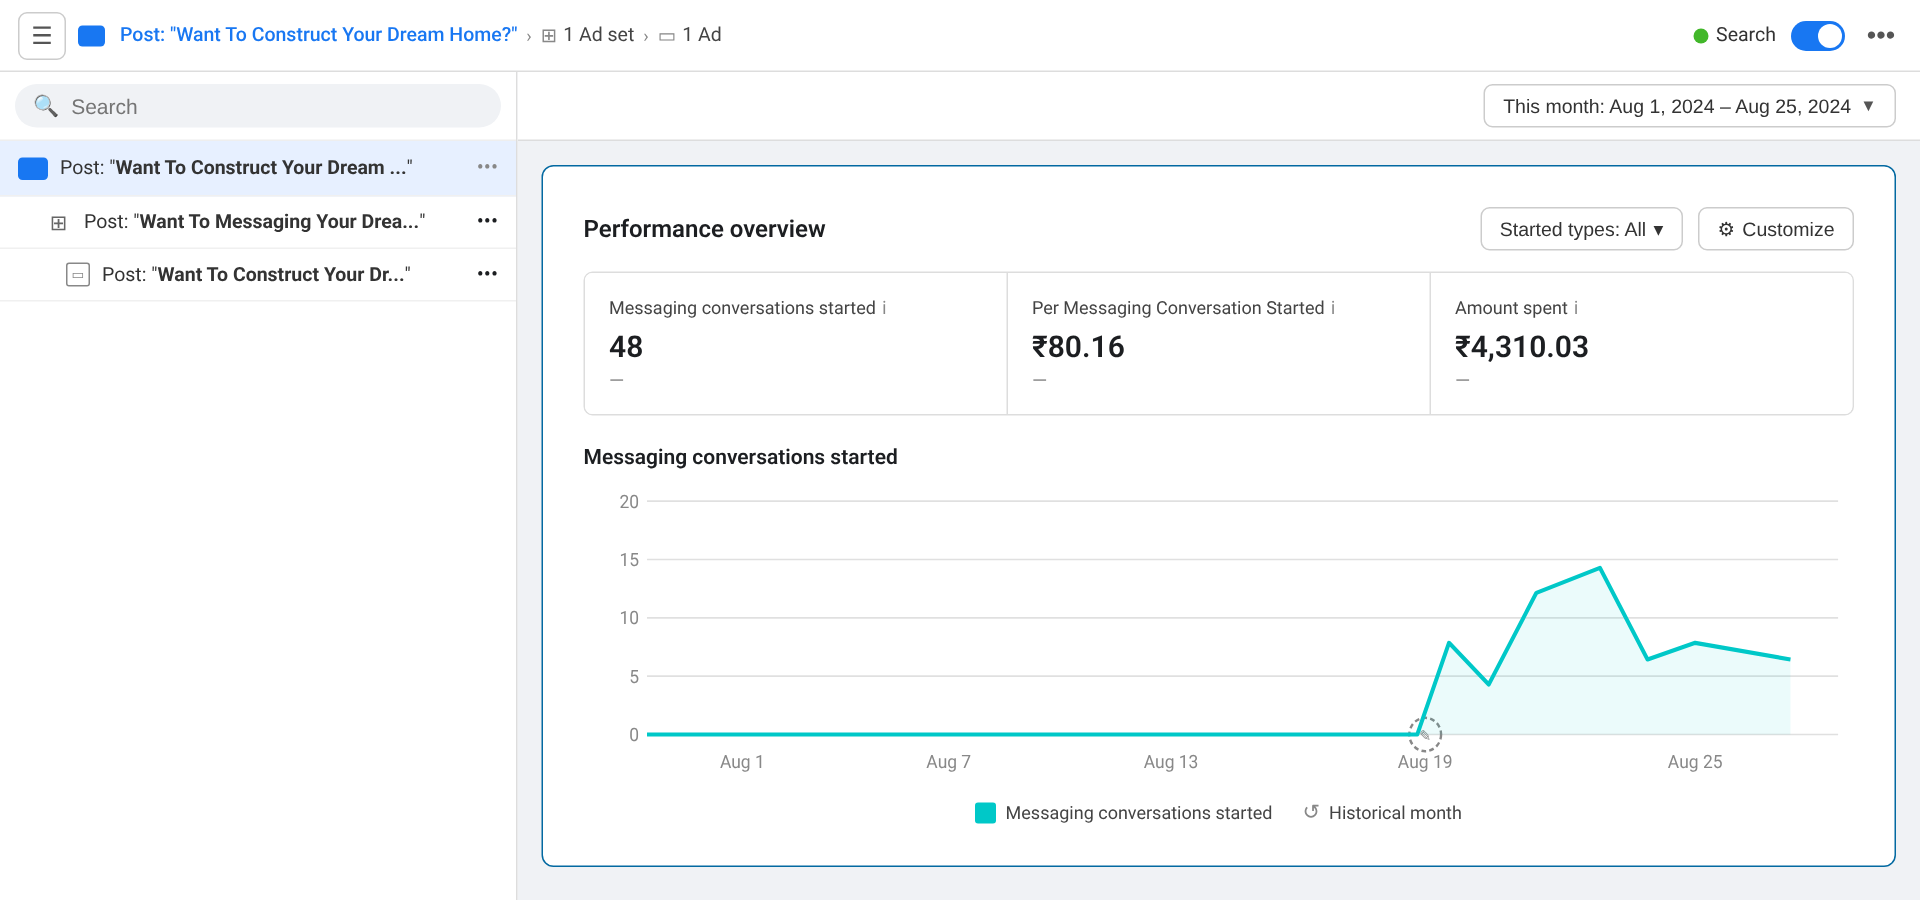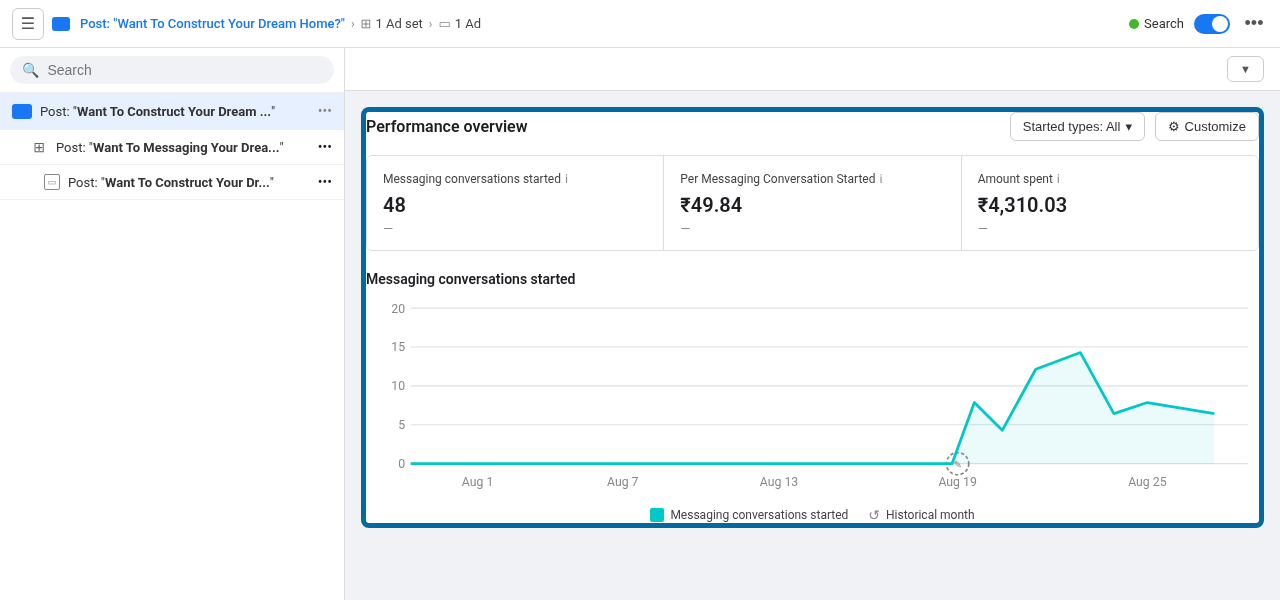--- a/index.html
+++ b/index.html
@@ -42,21 +42,21 @@
     .sidebar-leaf-item { display: flex; align-items: center; padding: 9px 12px 9px 44px; cursor: pointer; gap: 8px; border-bottom: 1px solid #f0f0f0; }
     .sidebar-leaf-item .item-icon-ad { width: 16px; height: 16px; border: 1px solid #888; border-radius: 2px; display: flex; align-items: center; justify-content: center; flex-shrink: 0; }
     .sidebar-leaf-item .item-label { flex: 1; font-size: 13px; color: #333; white-space: nowrap; overflow: hidden; text-overflow: ellipsis; }
 
     
     .content { flex: 1; overflow-y: auto; display: flex; flex-direction: column; }
     .date-bar { background: #fff; border-bottom: 1px solid #ddd; display: flex; justify-content: flex-end; padding: 8px 16px; }
     .date-picker-btn { display: flex; align-items: center; gap: 6px; padding: 6px 12px; border: 1px solid #ccc; border-radius: 6px; background: #fff; cursor: pointer; font-size: 13px; color: #333; }
     .date-picker-btn .chevron { color: #555; font-size: 11px; }
 
-    .performance-section { margin: 16px; background: #fff; border-radius: 8px; border: 5px solid #0369a1; padding: 0; }
+    .performance-section { margin: 16px; background: #fff; border-radius: 8px; border: 1px solid #0369a1; padding: 27px; }
     .performance-header { display: flex; align-items: center; justify-content: space-between; margin-bottom: 14px; }
     .performance-title { font-size: 16px; font-weight: 600; color: #1c1e21; }
     .performance-actions { display: flex; gap: 10px; align-items: center; }
     .activity-btn { display: flex; align-items: center; gap: 5px; padding: 6px 12px; border: 1px solid #ccc; border-radius: 6px; background: #fff; cursor: pointer; font-size: 13px; color: #333; }
     .customize-btn { display: flex; align-items: center; gap: 5px; padding: 6px 12px; border: 1px solid #ccc; border-radius: 6px; background: #fff; cursor: pointer; font-size: 13px; color: #333; }
 
     
     .metric-cards { display: flex; gap: 0; border: 1px solid #ddd; border-radius: 6px; overflow: hidden; margin-bottom: 20px; }
     .metric-card { flex: 1; padding: 14px 16px; border-right: 1px solid #ddd; background: #fff; }
     .metric-card:last-child { border-right: none; }
@@ -135,20 +135,21 @@
       <span class="item-icon-ad" style="width:16px;height:16px;border:1px solid #888;border-radius:2px;font-size:9px;color:#888;display:flex;align-items:center;justify-content:center;">▭</span>
       <span class="item-label">Post: "<strong>Want To Construct Your Dr...</strong>"</span>
       <span class="item-more">•••</span>
     </div>
   </div>
 
   <div class="content">
 
     <div class="date-bar">
       <button class="date-picker-btn">
+        <span>This month: Aug 1, 2024 – Aug 25, 2024</span>
         <span class="chevron">▼</span>
       </button>
     </div>
 
     <div class="performance-section">
       <div class="performance-header">
         <span class="performance-title">Performance overview</span>
         <div class="performance-actions">
           <button class="activity-btn">
             <span>Started types: All</span>
@@ -168,21 +169,21 @@
             <span class="info-icon">ℹ</span>
           </div>
           <div class="metric-card-value">48</div>
           <div class="metric-card-sub">—</div>
         </div>
         <div class="metric-card">
           <div class="metric-card-label">
             <span>Per Messaging Conversation Started</span>
             <span class="info-icon">ℹ</span>
           </div>
-          <div class="metric-card-value">₹49.84</div>
+          <div class="metric-card-value">₹80.16</div>
           <div class="metric-card-sub">—</div>
         </div>
         <div class="metric-card">
           <div class="metric-card-label">
             <span>Amount spent</span>
             <span class="info-icon">ℹ</span>
           </div>
           <div class="metric-card-value">₹4,310.03</div>
           <div class="metric-card-sub">—</div>
         </div>

